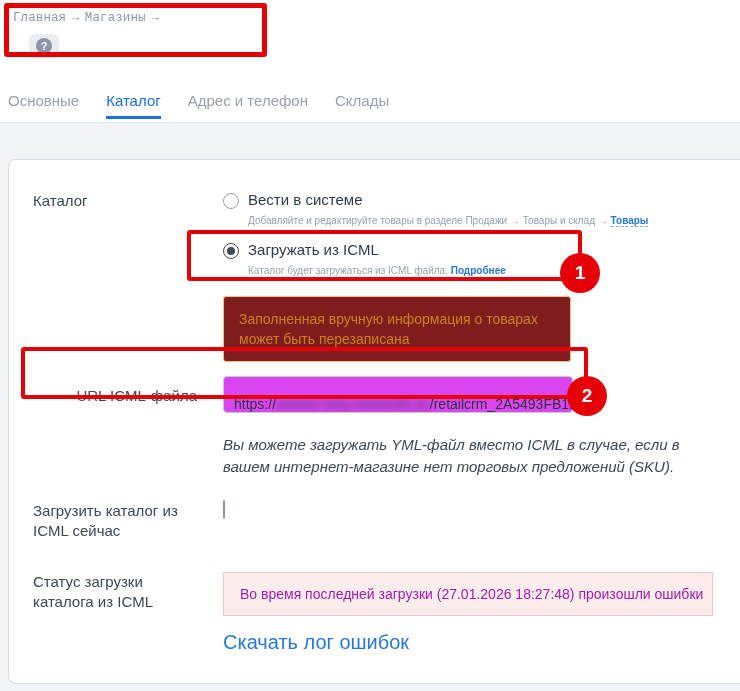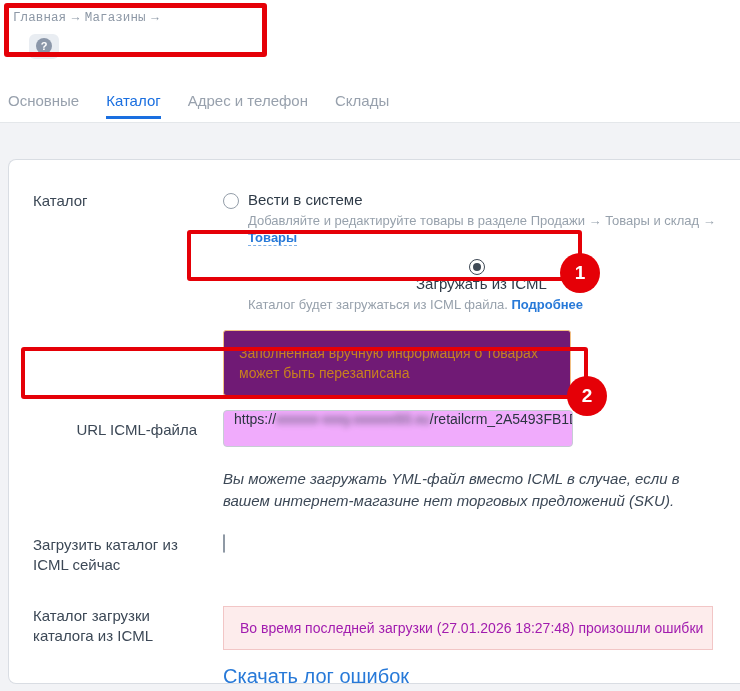--- a/index.html
+++ b/index.html
@@ -31,39 +31,39 @@
            border:1px solid #d9dde3; border-right:none; border-radius:8px 0 0 8px;
            padding:31px 0 0 24px; position:relative; top:36px; }
   .panel { position:static; margin-top:0; }
   .content-bg { padding-top:36px; }
 
   .row { display:flex; align-items:flex-start; }
   .row-label { width:190px; flex:none; font-size:15px; color:#3c4856; line-height:20px; padding-right:26px; }
   .row-control { flex:1; min-width:0; }
 
   
-  .radio-opt { display:flex; align-items:center; cursor:pointer; }
+  .radio-opt { display:flex; align-items:flex-end; cursor:pointer; }
   .radio { width:16px; height:16px; border-radius:50%; border:1px solid #949ea9; background:#fff;
            margin-right:9px; margin-top:1px; flex:none; position:relative; }
   .radio.selected { border-color:#3f4a56; }
   .radio.selected::after { content:''; position:absolute; left:3px; top:3px; width:8px; height:8px;
                            border-radius:50%; background:#3f4a56; }
   .opt-label { font-size:15px; color:#2e3a47; line-height:18px; }
-  .opt-desc { font-size:13px; color:#97a1ac; line-height:17px; margin:3px 0 0 25px; }
+  .opt-desc { font-size:10px; color:#97a1ac; line-height:17px; margin:3px 0 0 25px; }
   .link { color:#2779d8; text-decoration:none; font-weight:bold; cursor:pointer; }
   .link.dashed { border-bottom:1px dashed #7fb0e6; }
-  .opt2 { margin-top:12px;flex-direction:column; }
+  .opt2 { margin-top:12px; }
 
-  .warn-box { margin-top:17px; width:348px; background:#701a75; border:1px solid #f2c083;
+  .warn-box { margin-top:17px; width:348px; background:#7f1d1d; border:1px solid #f2c083;
               border-radius:3px; padding:12px 15px; font-size:14px; color:#c9811e; line-height:20px; }
 
   .row-url { margin-top:14px; }
   .row-url .row-label { padding-top:10px;text-align:right; }
-  .fake-input { width:350px; height:37px; border:1px solid #c6ccd4; border-radius:4px; background:#f0abfc;
-                display:flex; align-items:flex-start; padding-left:10px; font-size:14px; color:#2b3440;
+  .fake-input { width:350px; height:37px; border:1px solid #c6ccd4; border-radius:4px; background:#d946ef;
+                display:flex; align-items:flex-end; padding-left:10px; font-size:14px; color:#2b3440;
                 white-space:nowrap; overflow:hidden; cursor:text; }
 
   .row-note { margin-top:21px; }
   .note { font-size:15px; color:#3c4856; line-height:22px; width:488px;font-style:italic; }
 
   .row-check1 { margin-top:23px; }
   .checkbox { width:16px; height:16px; border:1px solid #8f99a5; border-radius:3px; background:#fff;
               cursor:pointer; flex:none; margin-top:1px; }
 
   .row-status { margin-top:31px; }
@@ -148,21 +148,21 @@
       </div>
 
       <div class="row row-check1">
         <div class="row-label">Загрузить каталог из ICML сейчас</div>
         <div class="row-control">
           <span class="checkbox"></span>
         </div>
       </div>
 
       <div class="row row-status">
-        <div class="row-label">Каталог загрузки каталога из ICML</div>
+        <div class="row-label">Статус загрузки каталога из ICML</div>
         <div class="row-control">
           <div class="error-box">Во время последней загрузки (27.01.2026 18:27:48) произошли ошибки</div>
           <a class="log-link">Скачать лог ошибок</a>
         </div>
       </div>
 
     </div>
   </div>
 
   <div class="annot annot-title"></div>

